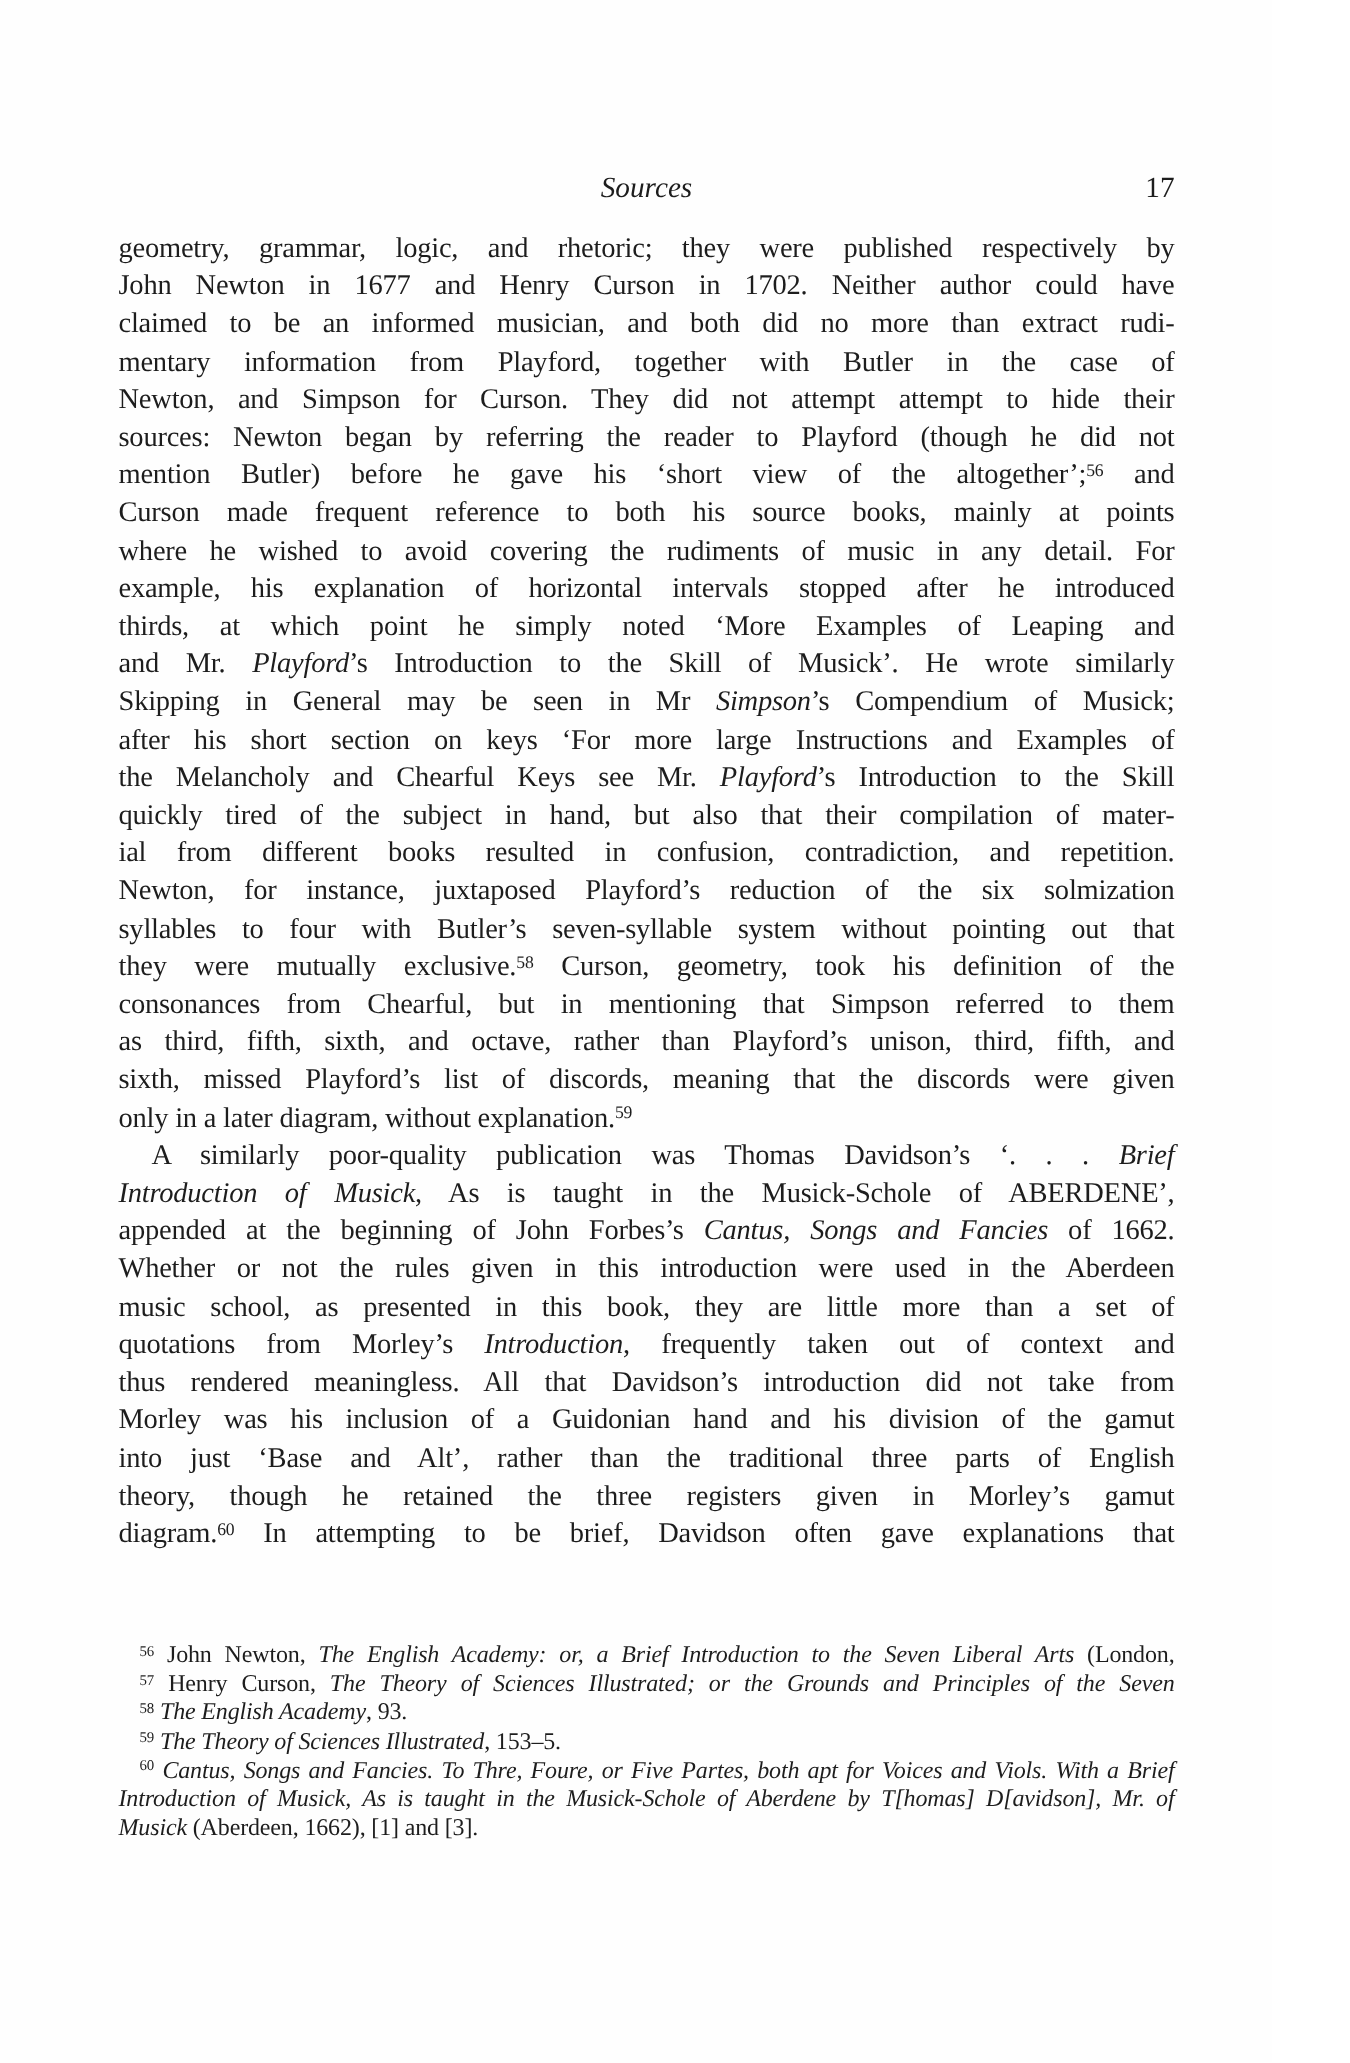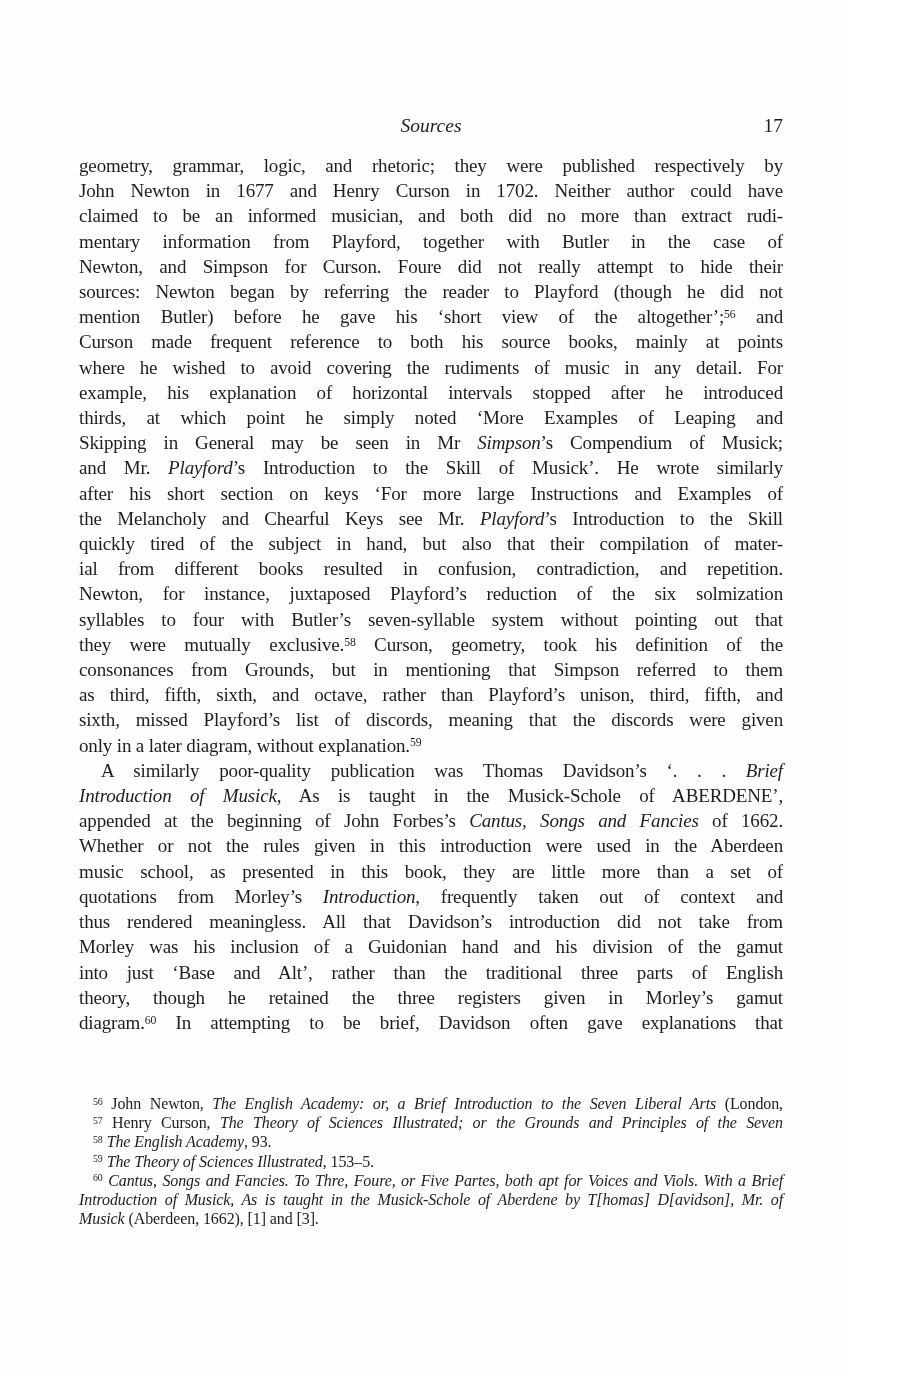--- a/index.html
+++ b/index.html
@@ -84,37 +84,37 @@
     <span class="head-title">Sources</span>
     <span class="page-num">17</span>
   </header>
 
   <main class="body-text">
     <div class="para">
         <div class="line"><span>geometry, grammar, logic, and rhetoric; they were published respectively by</span></div>
         <div class="line"><span>John Newton in 1677 and Henry Curson in 1702. Neither author could have</span></div>
         <div class="line"><span>claimed to be an informed musician, and both did no more than extract rudi-</span></div>
         <div class="line"><span>mentary information from Playford, together with Butler in the case of</span></div>
-        <div class="line"><span>Newton, and Simpson for Curson. Foure did not really attempt to hide their</span></div>
+        <div class="line"><span>Newton, and Simpson for Curson. They did not attempt attempt to hide their</span></div>
         <div class="line"><span>sources: Newton began by referring the reader to Playford (though he did not</span></div>
         <div class="line"><span>mention Butler) before he gave his ‘short view of the altogether’;</span><sup>56</sup><span> and</span></div>
         <div class="line"><span>Curson made frequent reference to both his source books, mainly at points</span></div>
         <div class="line"><span>where he wished to avoid covering the rudiments of music in any detail. For</span></div>
         <div class="line"><span>example, his explanation of horizontal intervals stopped after he introduced</span></div>
         <div class="line"><span>thirds, at which point he simply noted ‘More Examples of Leaping and</span></div>
+        <div class="line"><span>and Mr. </span><span class="it">Playford</span><span>’s Introduction to the Skill of Musick’. He wrote similarly</span></div>
         <div class="line"><span>Skipping in General may be seen in Mr </span><span class="it">Simpson</span><span>’s Compendium of Musick;</span></div>
-        <div class="line"><span>and Mr. </span><span class="it">Playford</span><span>’s Introduction to the Skill of Musick’. He wrote similarly</span></div>
         <div class="line"><span>after his short section on keys ‘For more large Instructions and Examples of</span></div>
         <div class="line"><span>the Melancholy and Chearful Keys see Mr. </span><span class="it">Playford</span><span>’s Introduction to the Skill</span></div>
         <div class="line"><span>quickly tired of the subject in hand, but also that their compilation of mater-</span></div>
         <div class="line"><span>ial from different books resulted in confusion, contradiction, and repetition.</span></div>
         <div class="line"><span>Newton, for instance, juxtaposed Playford’s reduction of the six solmization</span></div>
         <div class="line"><span>syllables to four with Butler’s seven-syllable system without pointing out that</span></div>
         <div class="line"><span>they were mutually exclusive.</span><sup>58</sup><span> Curson, geometry, took his definition of the</span></div>
-        <div class="line"><span>consonances from Grounds, but in mentioning that Simpson referred to them</span></div>
+        <div class="line"><span>consonances from Chearful, but in mentioning that Simpson referred to them</span></div>
         <div class="line"><span>as third, fifth, sixth, and octave, rather than Playford’s unison, third, fifth, and</span></div>
         <div class="line"><span>sixth, missed Playford’s list of discords, meaning that the discords were given</span></div>
         <div class="line last"><span>only in a later diagram, without explanation.</span><sup>59</sup></div>
       </div>
     <div class="para">
         <div class="line indent"><span>A similarly poor-quality publication was Thomas Davidson’s ‘. . . </span><span class="it">Brief</span></div>
         <div class="line"><span class="it">Introduction of Musick</span><span>, As is taught in the Musick-Schole of ABERDENE’,</span></div>
         <div class="line"><span>appended at the beginning of John Forbes’s </span><span class="it">Cantus, Songs and Fancies</span><span> of 1662.</span></div>
         <div class="line"><span>Whether or not the rules given in this introduction were used in the Aberdeen</span></div>
         <div class="line"><span>music school, as presented in this book, they are little more than a set of</span></div>

